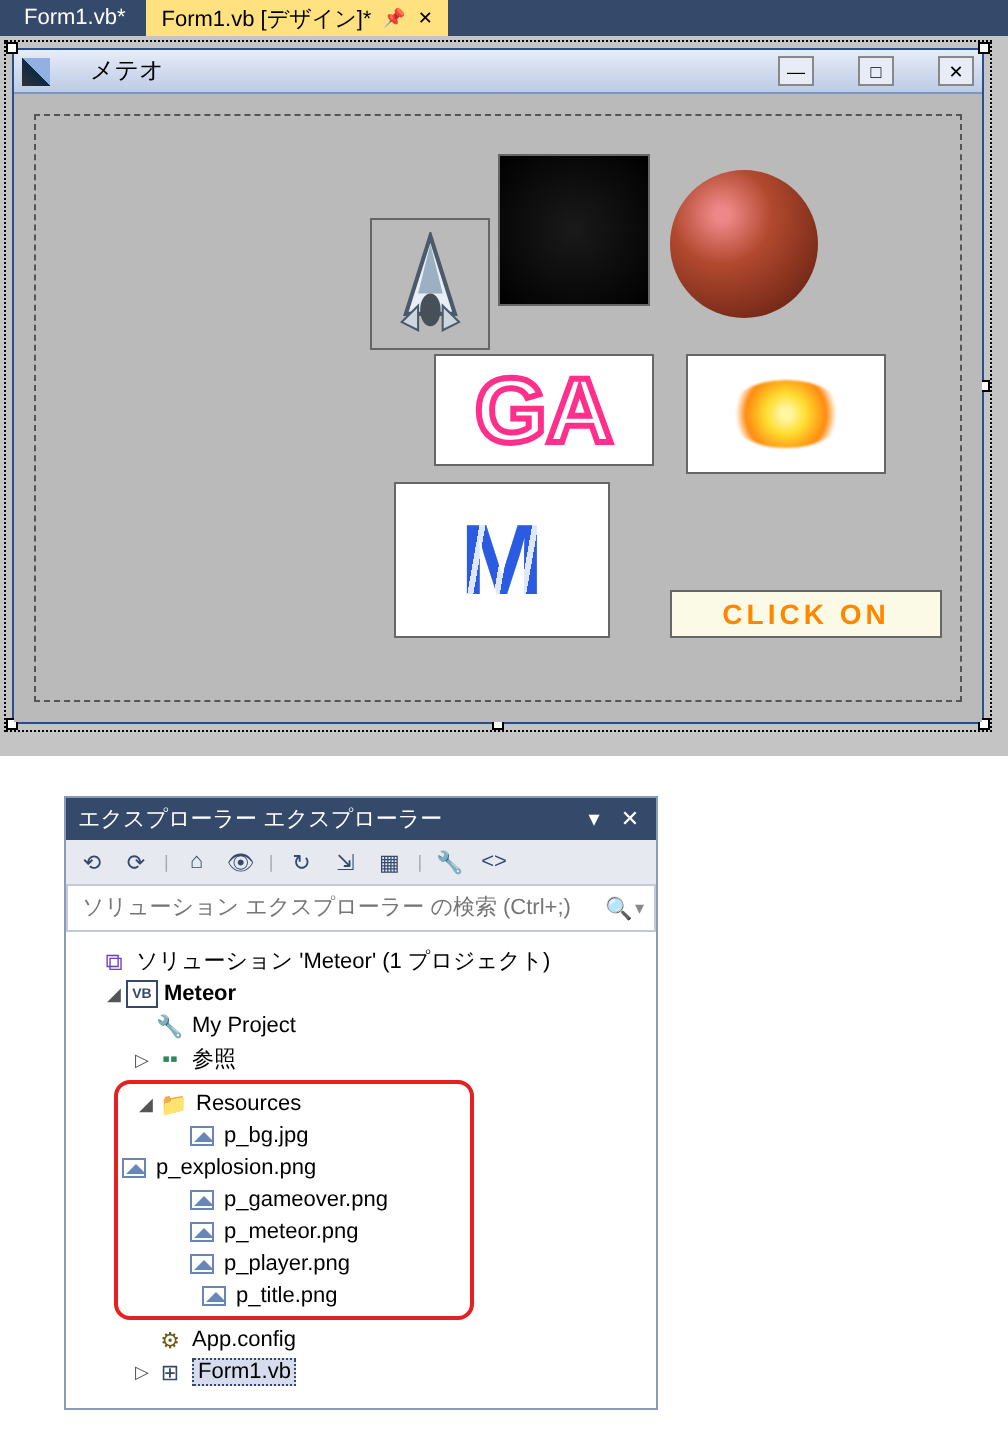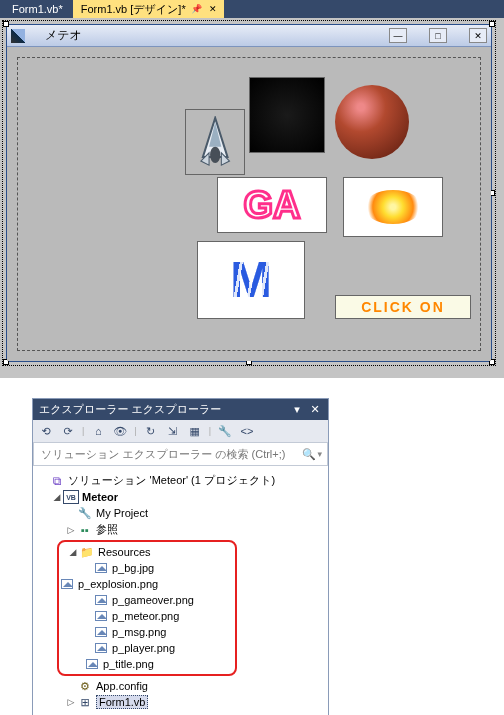--- a/index.html
+++ b/index.html
@@ -122,21 +122,21 @@
   .pmeteor { background: radial-gradient(circle at 35% 30%, #e88 5%, #b2492f 35%, #732817 80%); border-radius: 50%; }
   .pplayer {
     background: #fff;
   }
   .pplayer svg { width: 80%; height: 80%; }
   .pgameover {
     background: #fff;
   }
   .go-text {
     font-family: Impact, sans-serif;
-    font-size: 38px;
+    font-size: 46px;
     font-weight: 900;
     letter-spacing: 0;
     color: #fff;
     -webkit-text-stroke: 3px #ff2f8b;
     text-stroke: 3px #ff2f8b;
   }
   .ptitle { background:#fff; }
   .ti-text {
     font-family: Impact, sans-serif;
     font-size: 50px;
@@ -409,29 +409,23 @@
       <div class="node" style="padding-left:34px">
         <span class="ico">
             <span class="ic-img"></span>
           </span>
         <span class="label">p_meteor.png</span>
       </div>
       <div class="node" style="padding-left:34px">
         <span class="ico">
             <span class="ic-img"></span>
           </span>
-        <span class="label">p_msg.png</span>
-      </div>
-      <div class="node" style="padding-left:34px">
-        <span class="ico">
-            <span class="ic-img"></span>
-          </span>
         <span class="label">p_player.png</span>
       </div>
-      <div class="node" style="padding-left:25px">
+      <div class="node" style="padding-left:40px">
         <span class="ico">
             <span class="ic-img"></span>
           </span>
         <span class="label">p_title.png</span>
       </div>
     </div>
 
     <div class="node ind2">
       <span class="exp"></span>
       <span class="ico ic-cfg">⚙</span>

